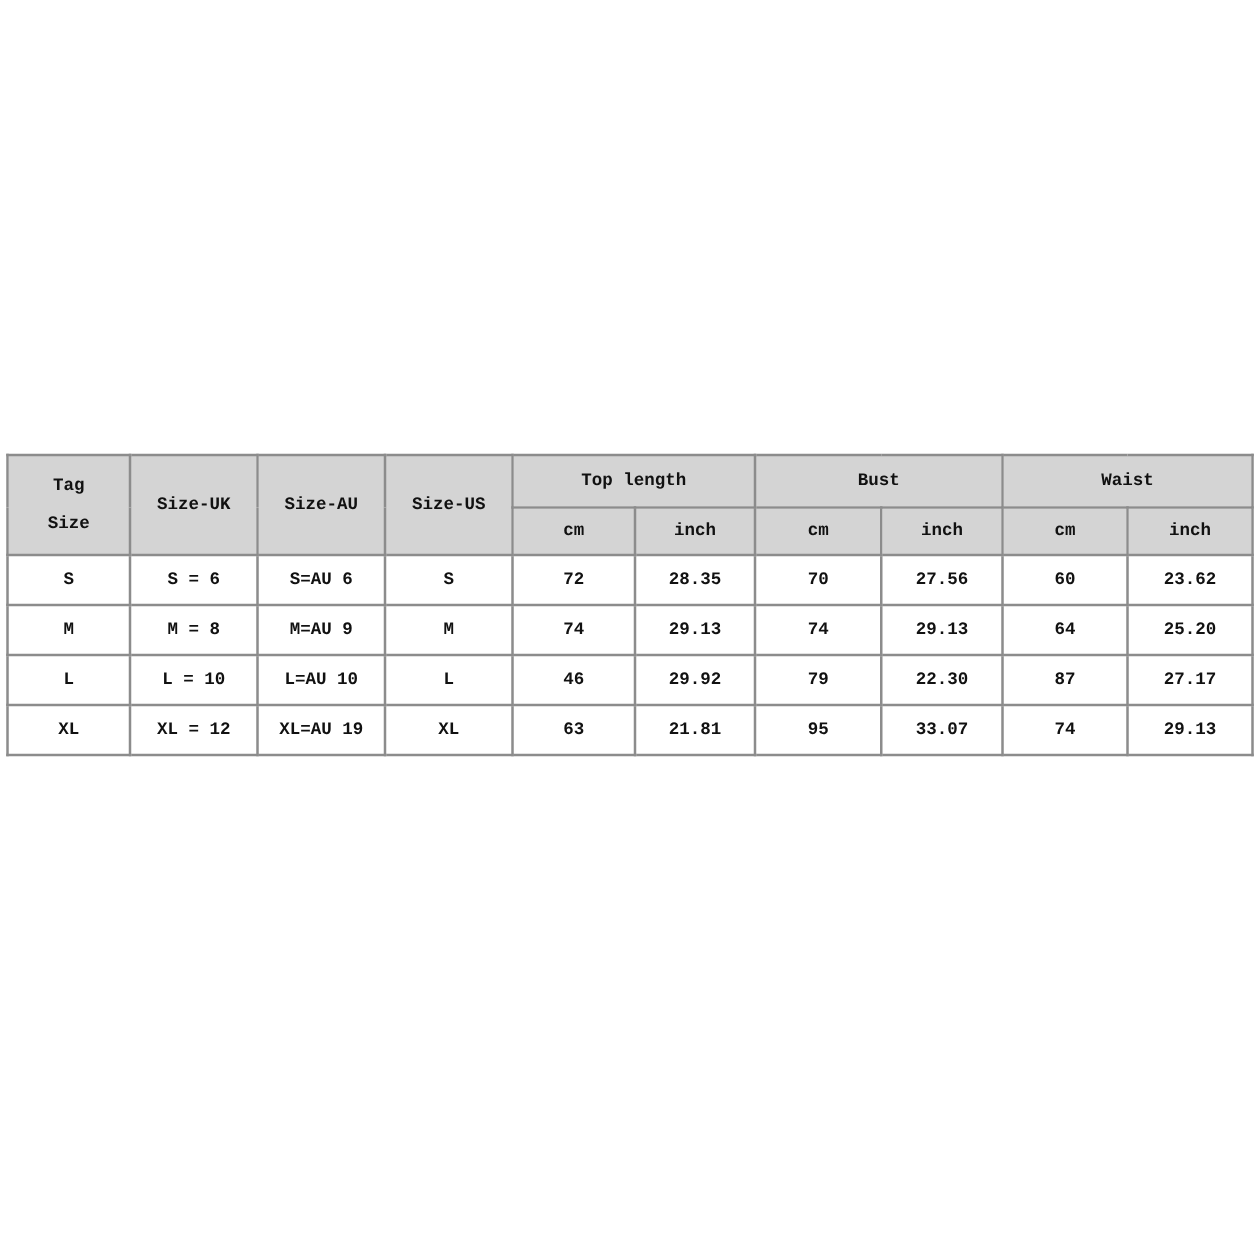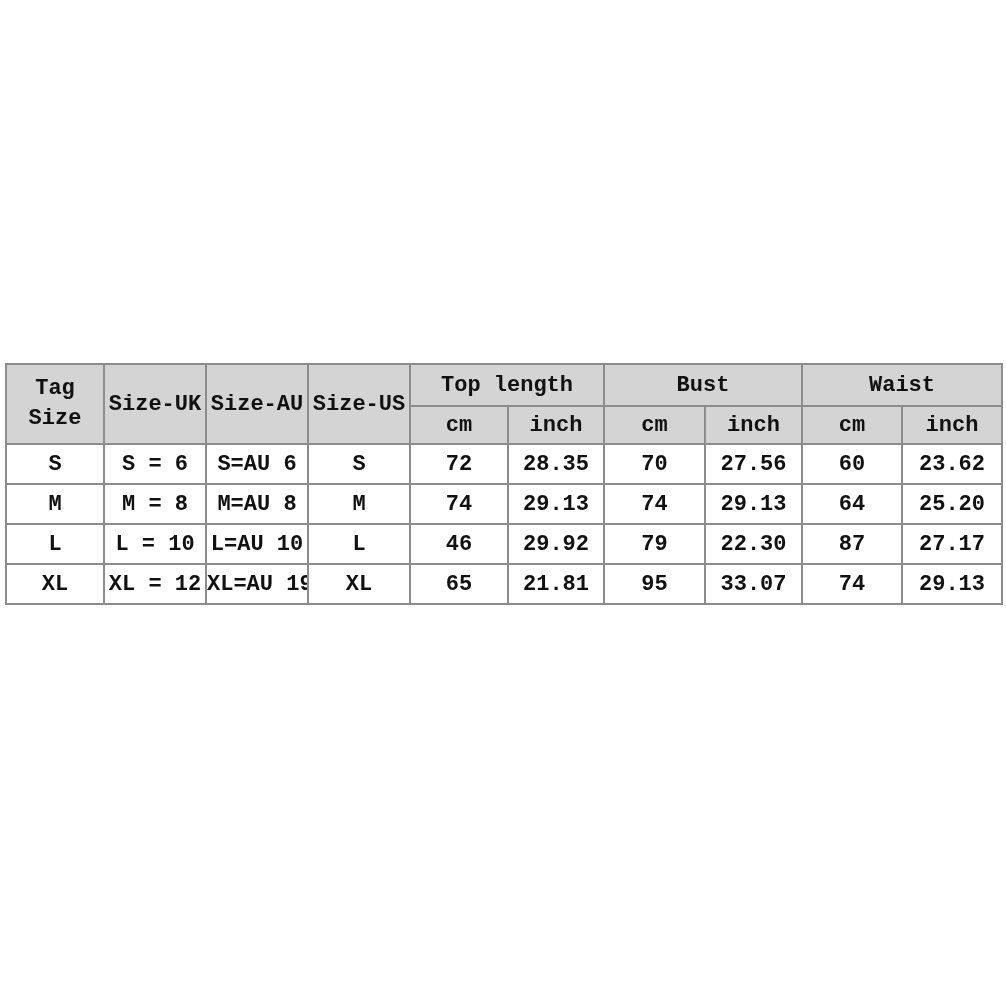--- a/index.html
+++ b/index.html
@@ -15,21 +15,21 @@
     left: 5px;
     top: 363px;
     width: 996px;
   }
   table.size-chart {
     border-collapse: collapse;
     width: 996px;
     table-layout: fixed;
     color: #111111;
     font-weight: bold;
-    font-size: 22px;
+    font-size: 14px;
   }
   table.size-chart th,
   table.size-chart td {
     border: 2px solid #8c8c8c;
     text-align: center;
     vertical-align: middle;
     padding: 0;
     font-weight: bold;
     overflow: hidden;
     white-space: nowrap;
@@ -92,21 +92,21 @@
       <td>72</td>
       <td>28.35</td>
       <td>70</td>
       <td>27.56</td>
       <td>60</td>
       <td>23.62</td>
     </tr>
     <tr class="data-row">
       <td>M</td>
       <td>M = 8</td>
-      <td>M=AU 8</td>
+      <td>M=AU 9</td>
       <td>M</td>
       <td>74</td>
       <td>29.13</td>
       <td>74</td>
       <td>29.13</td>
       <td>64</td>
       <td>25.20</td>
     </tr>
     <tr class="data-row">
       <td>L</td>
@@ -118,21 +118,21 @@
       <td>79</td>
       <td>22.30</td>
       <td>87</td>
       <td>27.17</td>
     </tr>
     <tr class="data-row">
       <td>XL</td>
       <td>XL = 12</td>
       <td>XL=AU 19</td>
       <td>XL</td>
-      <td>65</td>
+      <td>63</td>
       <td>21.81</td>
       <td>95</td>
       <td>33.07</td>
       <td>74</td>
       <td>29.13</td>
     </tr>
   </tbody>
     </table>
 </div>
 

